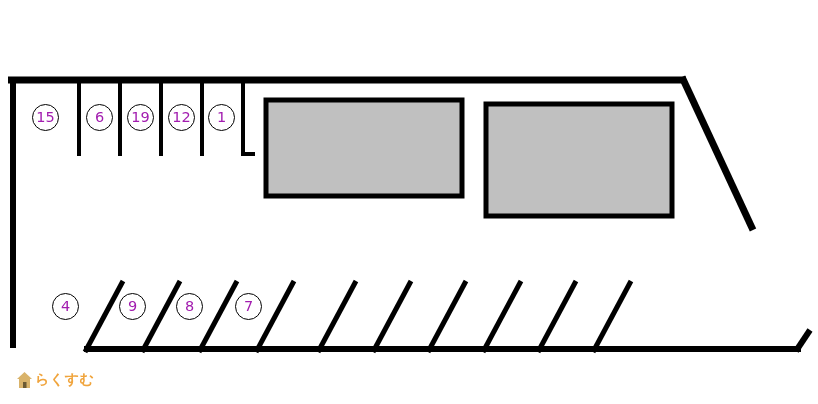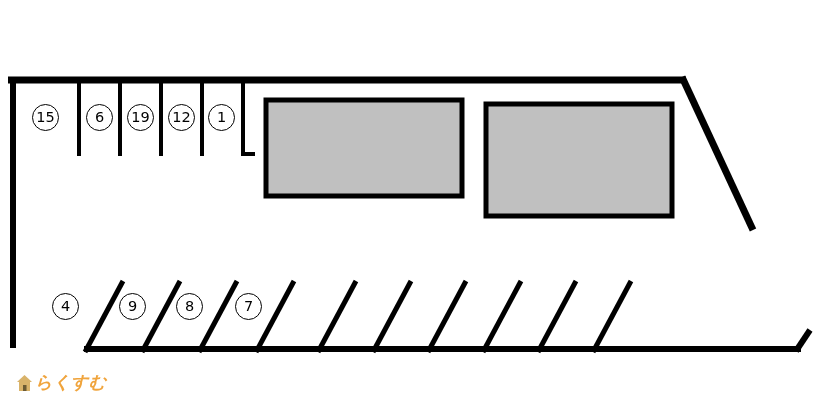--- a/index.html
+++ b/index.html
@@ -28,39 +28,38 @@
   .circ {
     display: flex;
     width: 27px;
     height: 27px;
     border: 1.7px solid var(--line-color, #000000);
     border-radius: 50%;
     align-items: center;
     justify-content: center;
     font-size: 14.5px;
     line-height: 1;
-    color: #000000;
+    color: #a21caf;
     background: transparent;
     font-family: "DejaVu Sans", sans-serif;
   }
 
   .logo {
     position: absolute;
     left: 17px;
     top: 371px;
     display: flex;
     align-items: center;
     gap: 3px;
   }
   .logo-text {
     color: var(--logo-color, #f0a43c);
     font-weight: bold;
-    font-size: 17px;
+    font-size: 14px;
     letter-spacing: 0.5px;
-    font-style: italic;
   }
 </style>
 </head>
 <body>
 
 <div class="canvas">
 
   <svg class="diagram" width="818" height="404" viewBox="0 0 818 404">
 
     <line class="ln" x1="8" y1="80" x2="686" y2="80" stroke-width="7"></line>

